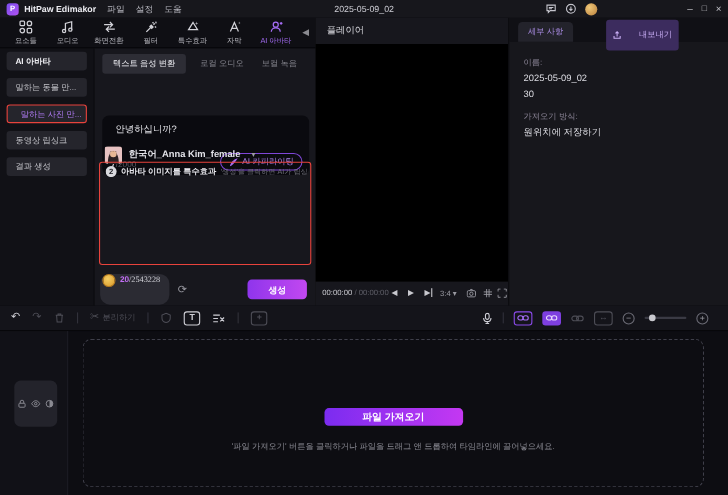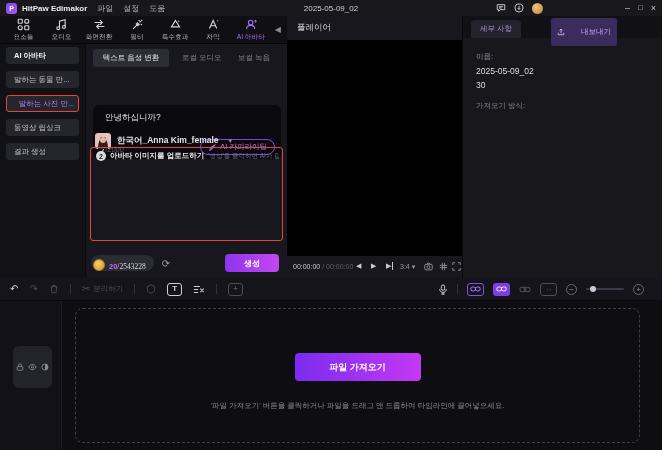--- a/index.html
+++ b/index.html
@@ -63,21 +63,21 @@
   .step-circle { flex:none; width:10px; height:10px; border-radius:50%; background:#d9d9de; color:#1a1a20;
     font-size:7px; font-weight:bold; display:flex; align-items:center; justify-content:center; }
   .upl-title { font-size:7.5px; font-weight:bold; color:#e8e8ee; }
   .upl-hint { font-size:6.5px; color:#6f6f78; }
   .upl-inner { position:absolute; left:4px; top:17px; width:183px; height:72px; background:#0e0e13; border-radius:6px; }
   .trash { position:absolute; right:7px; top:6px; }
   .upl-img { position:absolute; left:50%; transform:translateX(-50%); top:6px; width:36px; height:44px;
     border-radius:3px; overflow:hidden; }
   .upl-file { position:absolute; left:0; right:0; top:54px; text-align:center; font-size:8px; color:#d8d8de; }
   .credits-row { position:absolute; left:5px; right:8px; top:210px; height:18px; display:flex; align-items:center; }
-  .credit-pill { height:16px; background:#2b2b33; border-radius:9px; display:flex; align-items:flex-end; padding:0 8px 0 2px; }
+  .credit-pill { height:28px; background:#2b2b33; border-radius:9px; display:flex; align-items:flex-start; padding:0 8px 0 2px; }
   .coin { width:12px; height:12px; border-radius:50%; background:radial-gradient(circle at 40% 35%,#f5ce64,#d99a2b);
     border:1px solid #b67c20; }
   .cred-used { margin-left:4px; font-size:7.5px; color:#c06df2; font-weight:bold; }
   .cred-total { font-size:7.5px; color:#d6d6dc;font-family:Liberation Serif, serif; }
   .refresh { margin-left:8px; color:#9a9aa2; font-size:10px; }
   .gen-btn { margin-left:auto; width:54px; height:18px; border-radius:4px;
     background:linear-gradient(90deg,#8f35ec,#c248f0); color:#fff; font-size:8px; font-weight:bold;
     display:flex; align-items:center; justify-content:center; }
 
   
@@ -120,21 +120,21 @@
   .linkbox.fill { background:#7e3fe0; }
   .zoom-circle { width:11px; height:11px; border:1px solid #6a6a74; border-radius:50%; color:#9a9aa2;
     font-size:8px; line-height:9px; text-align:center; }
   .slider-track { width:38px; height:2px; background:#3a3a44; border-radius:1px; position:relative; }
   .slider-handle { position:absolute; left:4px; top:-2px; width:6px; height:6px; border-radius:50%; background:#c9c9cf; }
   .tl-body { position:absolute; left:0; top:23px; width:662px; height:149px; }
   .tl-strip { position:absolute; left:0; top:0; width:62px; height:149px; background:#111117; border-right:1px solid #1c1c24; }
   .track-box { position:absolute; left:13px; top:45px; width:39px; height:42px; background:#23232b; border-radius:6px;
     display:flex; align-items:center; justify-content:center; gap:4px; }
   .dashed { position:absolute; left:75px; top:7px; width:565px; height:135px; border:1px dashed #3f3f4a; border-radius:8px; }
-  .import-btn { position:absolute; left:50%; transform:translateX(-50%); top:44px; width:126px; height:28px;
+  .import-btn { position:absolute; left:50%; transform:translateX(-50%); top:62px; width:126px; height:16px;
     border-radius:4px; background:linear-gradient(90deg,#7b2cf0,#c438f2); color:#fff; font-size:9px; font-weight:bold;
     display:flex; align-items:center; justify-content:center; }
   .import-hint { position:absolute; left:0; right:0; top:92px; text-align:center; font-size:7.5px; color:#8b8b94; }
 </style>
 </head>
 <body>
 
 <div id="titlebar">
   <div class="logo">P</div>
   <span class="appname">HitPaw Edimakor</span>
@@ -259,21 +259,21 @@
           <path d="M4.5 7 C4.5 3.5 11.5 3.5 11.5 7 l-1-2.5 h-5 z" fill="#2c2023"></path>
         </svg>
     </span>
     <span class="voice-name">한국어_Anna Kim_female</span>
     <span class="voice-caret">▾</span>
   </div>
 
   <div class="redbox">
     <div class="upl-head">
       <span class="step-circle">2</span>
-      <span class="upl-title">아바타 이미지를 업로드하기</span>
+      <span class="upl-title">아바타 이미지를 특수효과</span>
       <span class="upl-hint">'생성'을 클릭하면 AI가 립싱크한 비</span>
     </div>
   </div>
 
   <div class="credits-row">
     <div class="credit-pill">
       <span class="coin"></span>
       <span class="cred-used">20</span>
       <span class="cred-total">/2543228</span>
     </div>
@@ -317,20 +317,21 @@
 
 <div id="details">
   <div class="det-tabrow">
     <div class="det-tab">세부 사항</div>
   </div>
   <div class="det-body">
     <div class="det-label">이름:</div>
     <div class="det-value">2025-05-09_02</div>
     <div class="det-value">30</div>
     <div class="det-label">가져오기 방식:</div>
+    <div class="det-value">원위치에 저장하기</div>
   </div>
 </div>
 
 <div id="timeline">
   <div class="tl-toolbar">
     <div class="tl-group">
       <span class="tli bright">↶</span>
       <span class="tli dim">↷</span>
       <span class="tli dim">
         <svg width="10" height="10" viewBox="0 0 12 12" fill="none" stroke="currentColor" stroke-width="1.1">

